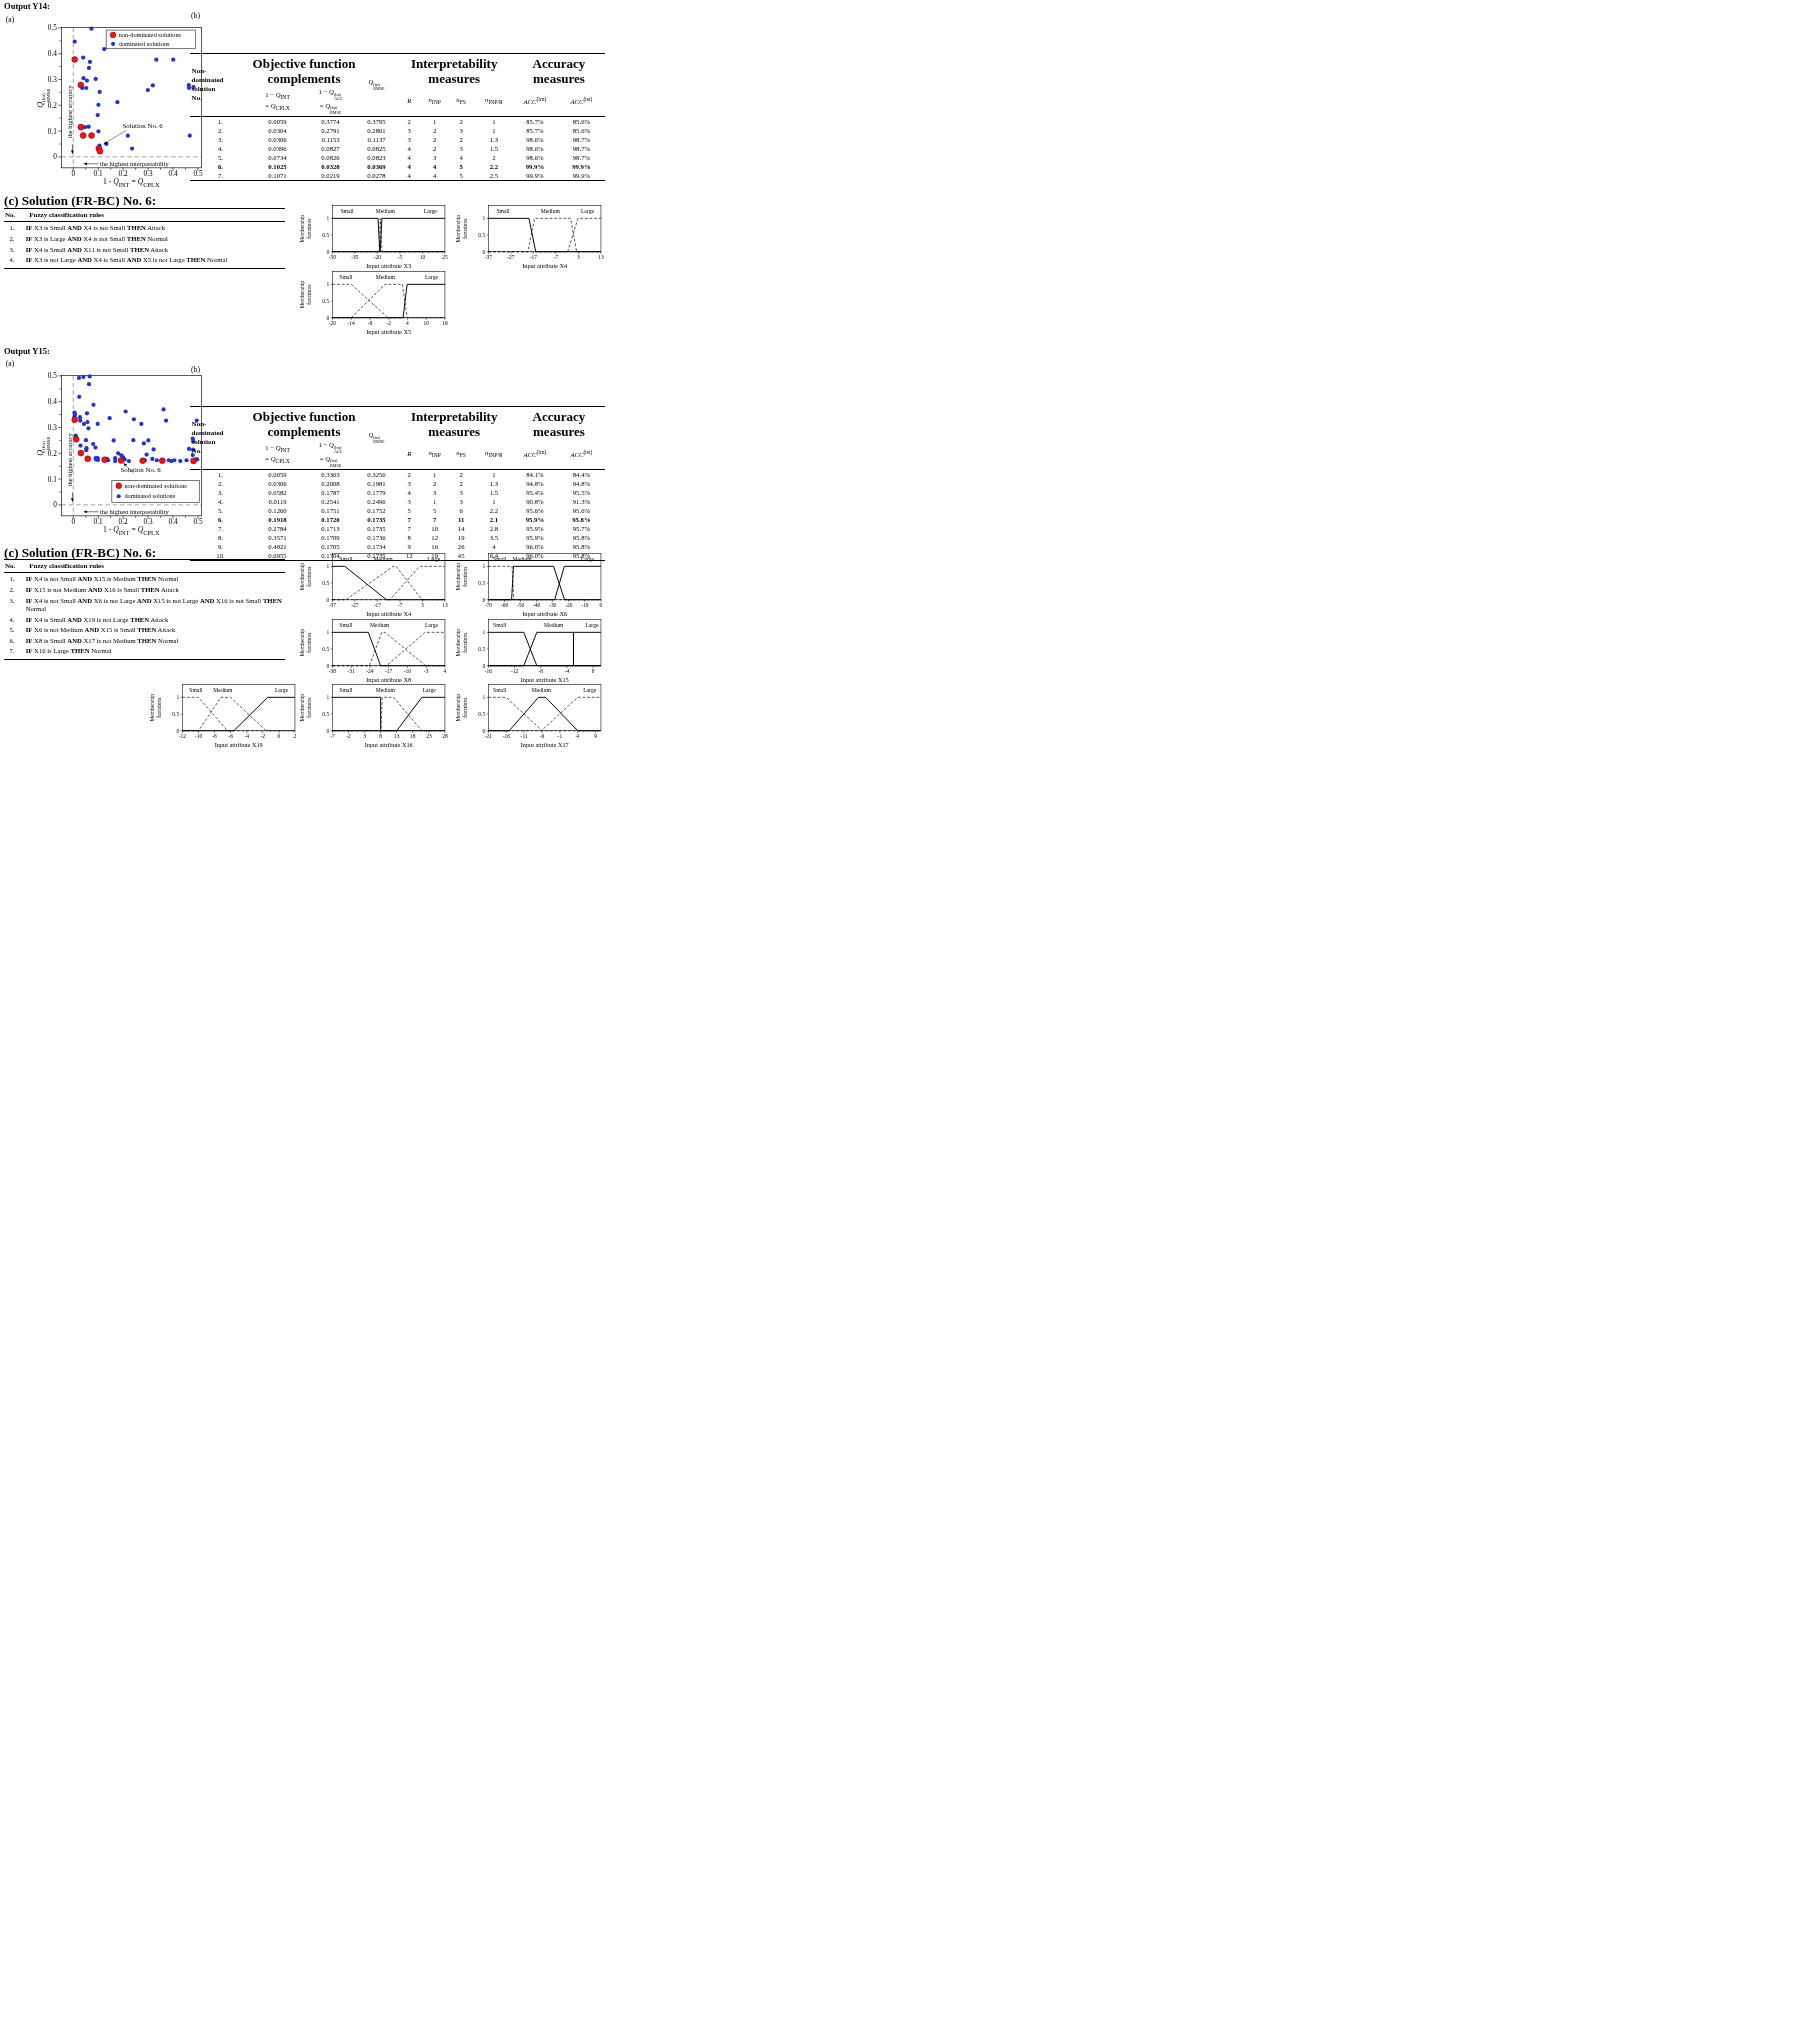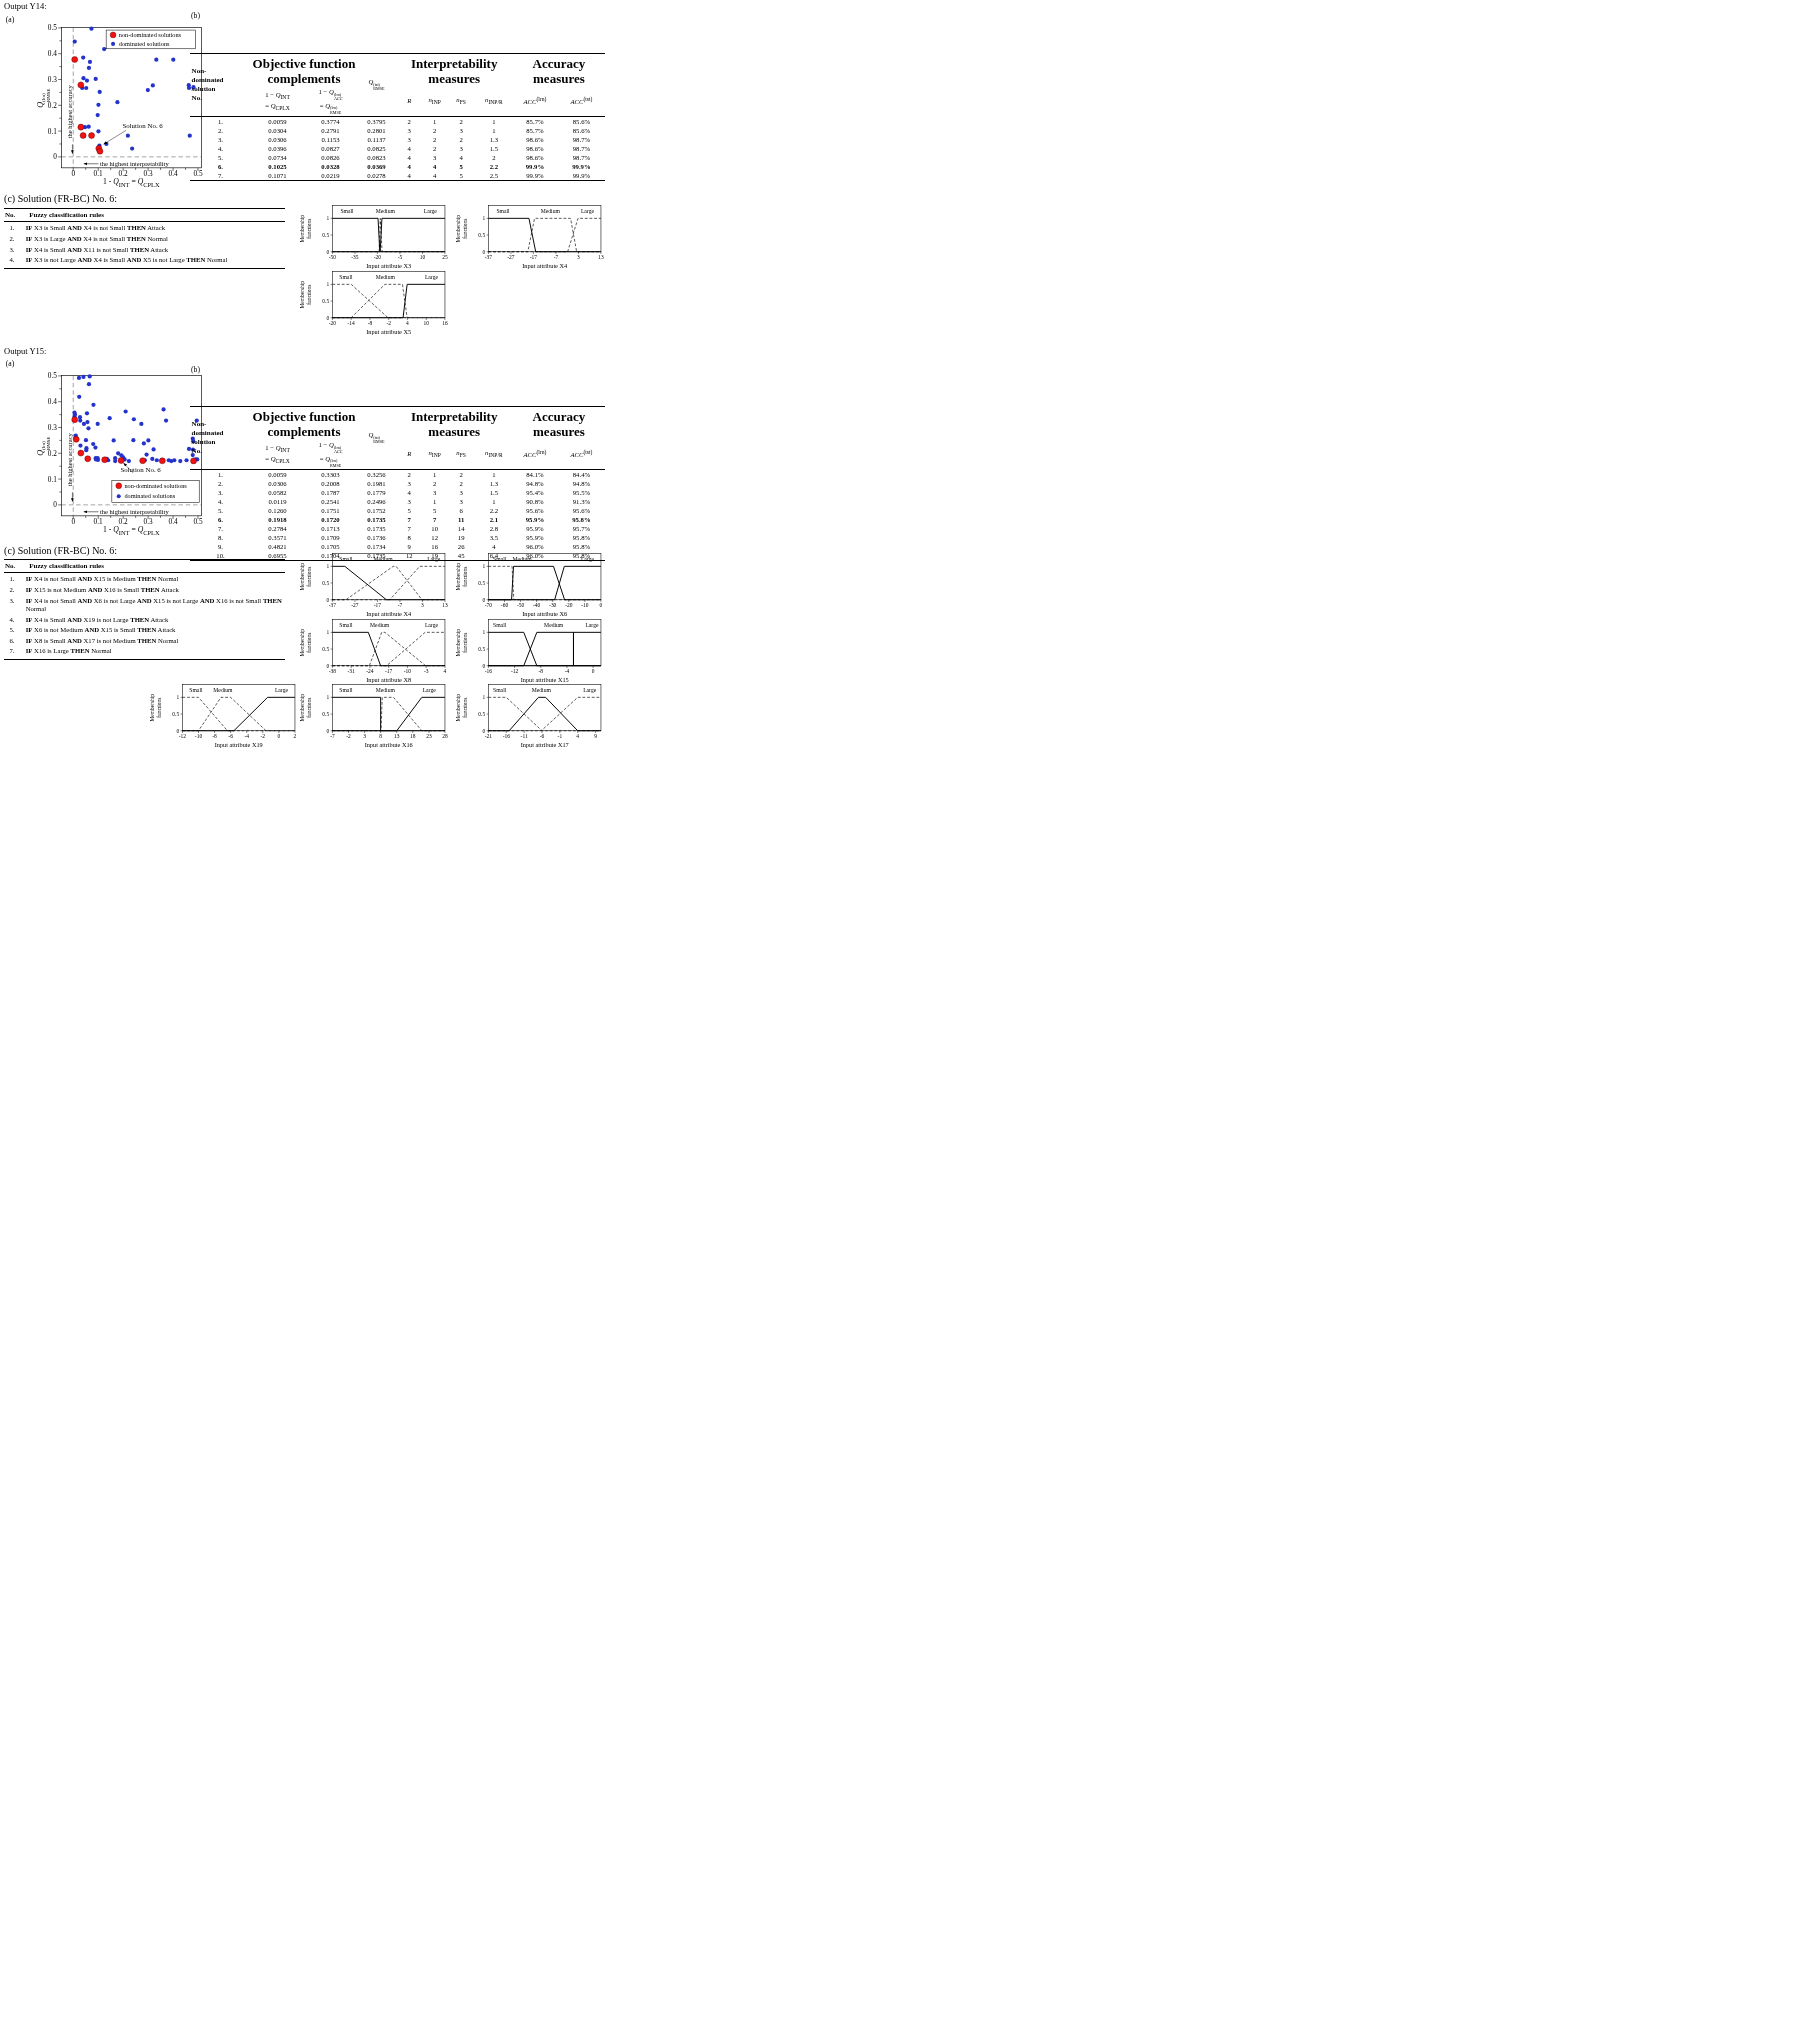--- a/index.html
+++ b/index.html
@@ -1,21 +1,21 @@
 <!DOCTYPE html>
 <html style="font-size:6.5px"><head>
 <meta charset="utf-8">
 <style>
   html,body{margin:0;padding:0;background:#fff;}
   #page{position:relative;width:607px;height:751px;background:#fff;color:#000;
         font-family:"Liberation Serif","DejaVu Serif",serif;overflow:hidden;}
   .abs{position:absolute;}
-  .sec-title{font-size:8.5px;font-weight:normal;}
+  .sec-title{font-size:8.5px;font-weight:bold;}
   .panel-label{font-size:7.7px;}
-  .c-heading{font-size:10px;}
+  .c-heading{font-size:13px;font-weight:bold;}
   svg{font-family:"Liberation Serif","DejaVu Serif",serif;display:block;}
   
   #y14-title{left:4.1px;top:0.8px;}   #y14-a{left:5.7px;top:14.7px;}
   #y14-b{left:191px;top:10.6px;}     #y14-table{left:190px;top:23px;width:414px;}
   #y14-scatter{left:7.3px;top:0px;width:204px;height:191px;}
   #y14-c{left:4.1px;top:193px;}     #y14-rules{left:4.1px;top:208px;width:281px;}
   #y14-mf-x3{left:297px;top:204px;}  #y14-mf-x4{left:453px;top:204px;}
   #y14-mf-x5{left:297px;top:270px;}
   #y15-title{left:4px;top:346px;} #y15-a{left:5.7px;top:359px;}
   #y15-b{left:191px;top:365px;}    #y15-table{left:190px;top:376px;width:414px;}

